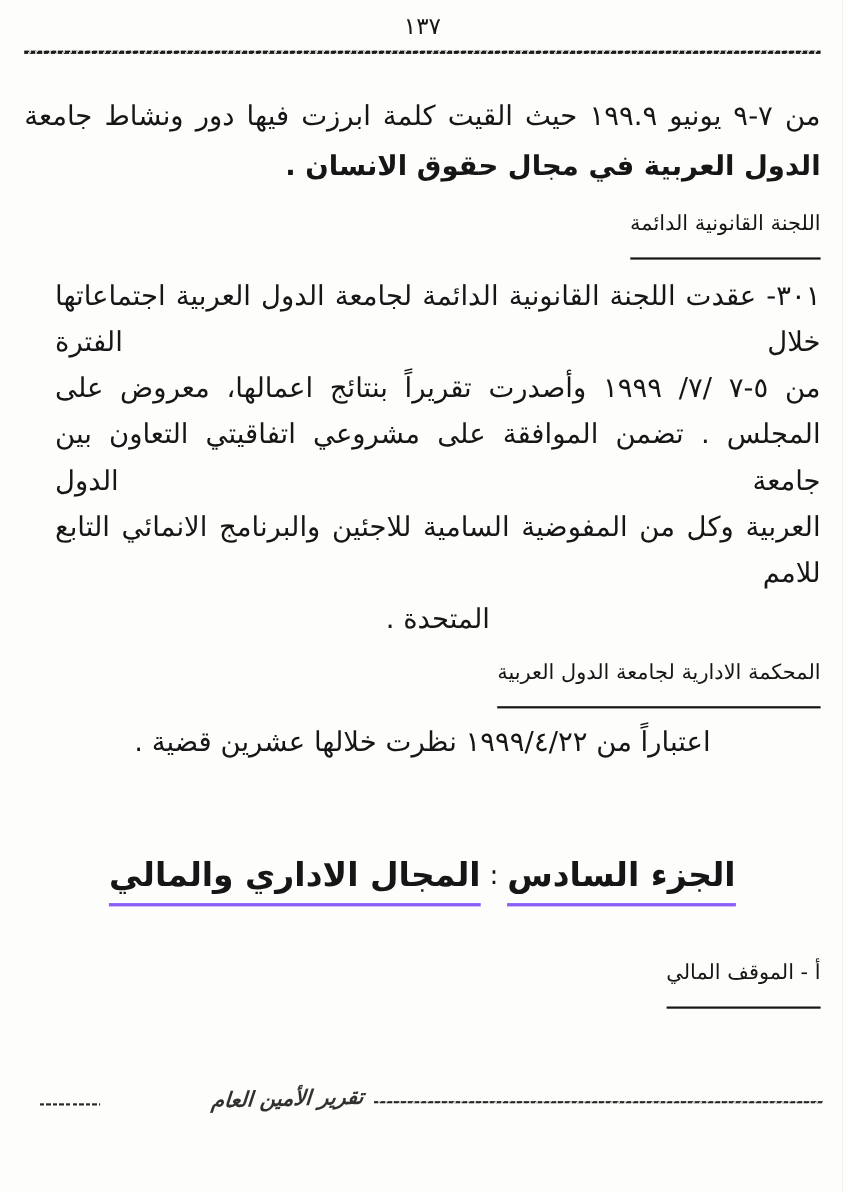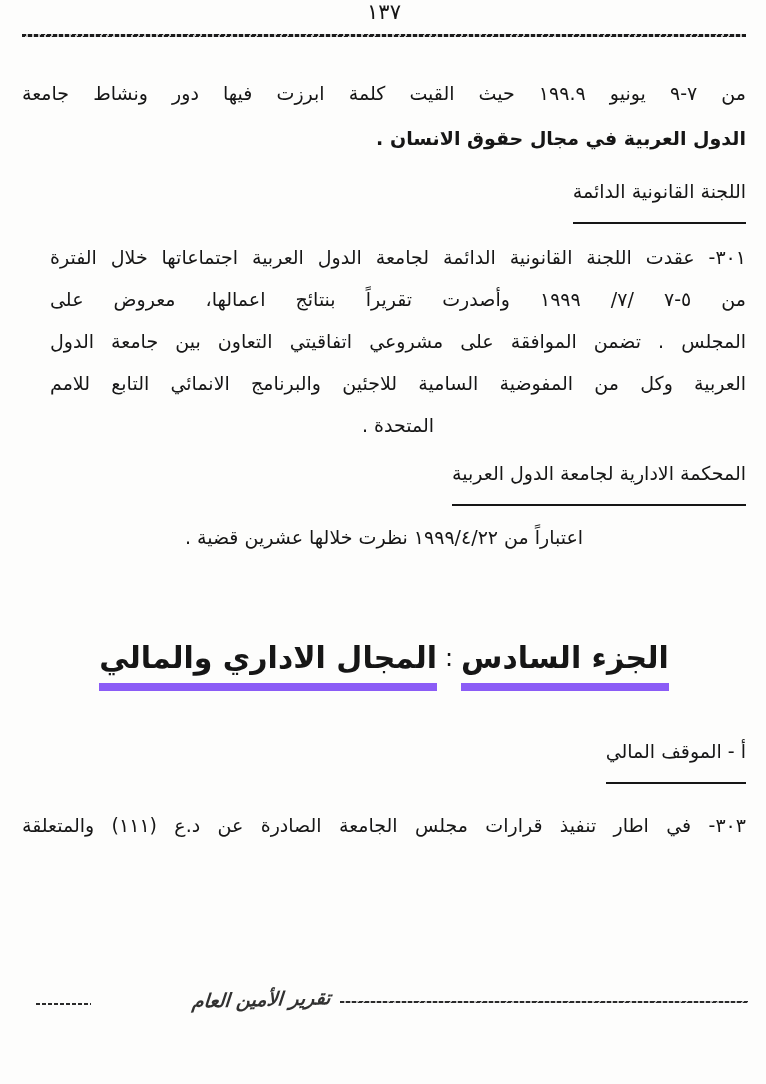--- a/index.html
+++ b/index.html
@@ -12,30 +12,32 @@
     color: #161616;
     font-family: "DejaVu Sans", sans-serif;
     direction: rtl;
     overflow: hidden;
   }
   .content { padding: 0 20px 0 22px; }
 
   .page-number {
     text-align: center;
     font-size: 21px;
+    padding-top: 12px;
     letter-spacing: 4px;
     height: 27px;
+    font-family: Liberation Serif, serif;
   }
   .rule-wavy {
     height: 3px;
     margin-top: 7px;
     background-image: repeating-linear-gradient(105deg, #1c1c1c 0px, #1c1c1c 4px, rgba(28,28,28,0.25) 4px, rgba(28,28,28,0.25) 6px);
   }
 
-  .body-text { font-size: 19px; line-height: 42px; }
+  .body-text { font-size: 25px; line-height: 42px; }
 
   .para { margin: 0; }
   .para .line { white-space: nowrap; }
   .para .line.just  { text-align: justify; text-align-last: justify; white-space: normal; }
   .para .line.right { text-align: right; font-weight: bold; }
   .para .line.center{ text-align: center; }
 
   .intro { margin-top: 34px; line-height: 45px; }
 
   .section-heading {
@@ -58,21 +60,21 @@
 
   .part-title {
     margin-top: 78px;
     text-align: center;
     font-size: 30px;
     font-weight: 700;
     line-height: 44px;
   }
   .part-title .u {
     display: inline-block;
-    border-bottom: 8px solid #8b5cf6;
+    border-bottom: 3px solid #8b5cf6;
     padding-bottom: 3px;
   }
   .part-title .sep {
     display: inline-block;
     padding: 0 8px;
     font-weight: 400;
     font-size: 24px;
     vertical-align: top;
   }
 
@@ -140,21 +142,20 @@
 
     <div class="part-title">
       <span class="u">الجزء السادس</span><span class="sep">:</span><span class="u">المجال الاداري والمالي</span>
     </div>
 
     <h2 class="section-heading heading-financial">
       <span class="hd">أ - الموقف المالي</span>
     </h2>
 
     <div class="para para-303 body-text">
-      <div class="line just">٣٠٣- في اطار تنفيذ قرارات مجلس الجامعة الصادرة عن د.ع (١١١) والمتعلقة</div>
     </div>
 
   </div>
 
   <div class="footer">
     <div class="rule-short"></div>
     <div class="note">تقرير الأمين العام</div>
     <div class="rule-long"></div>
   </div>
 </div>

